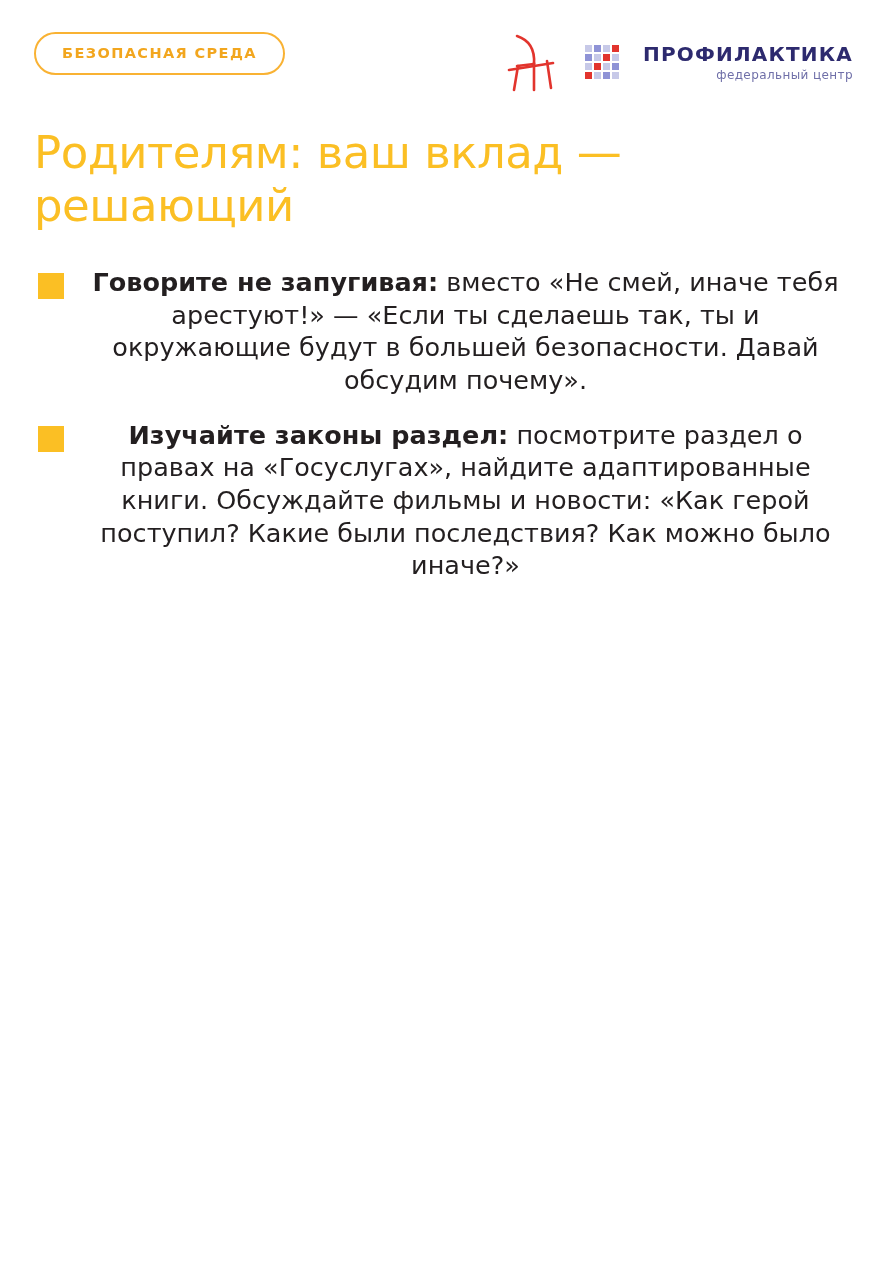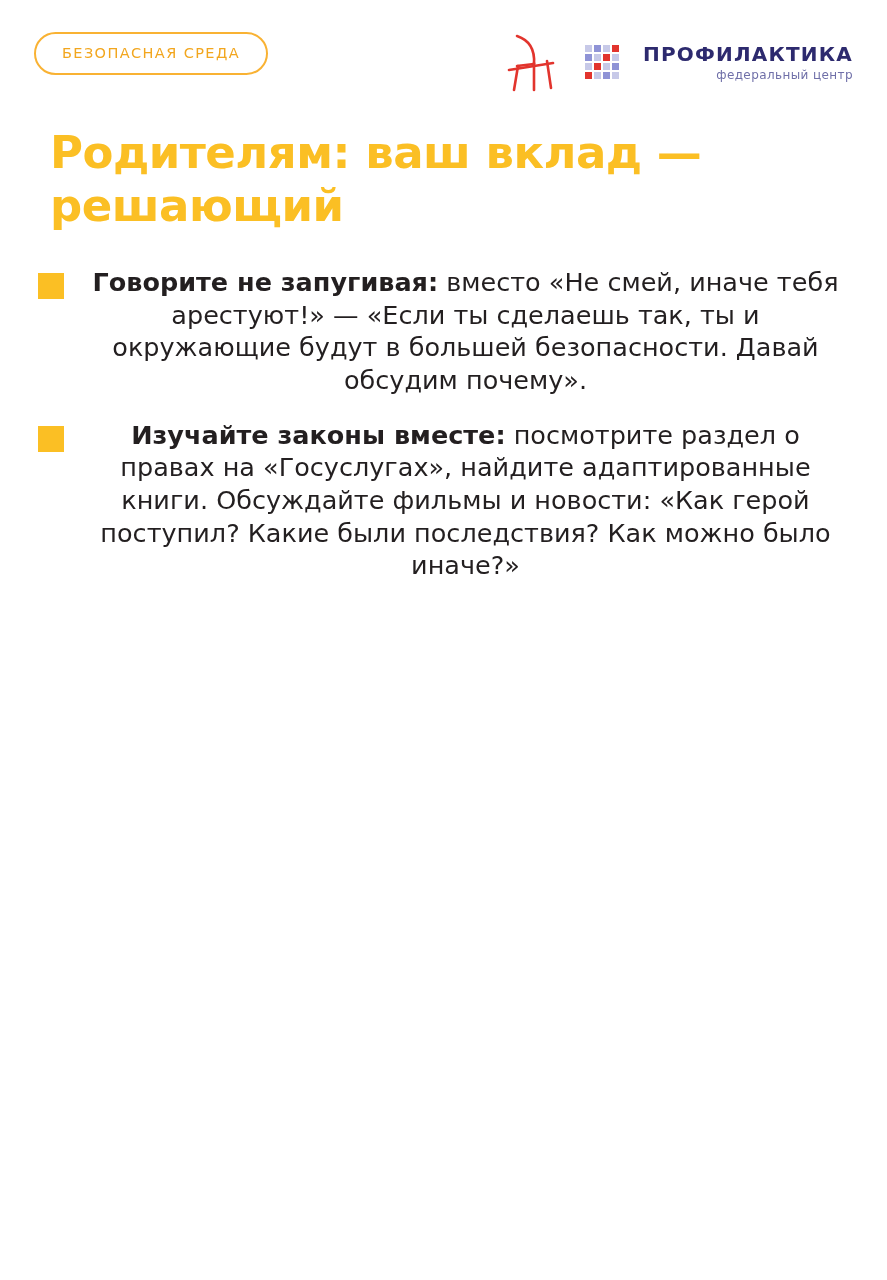--- a/index.html
+++ b/index.html
@@ -30,21 +30,21 @@
     height: 84px;
   }
   .badge {
     display: inline-flex;
     align-items: center;
     justify-content: center;
     border: 2px solid #f9b233;
     border-radius: 26px;
     padding: 11px 26px 12px 26px;
     font-size: 14.5px;
-    font-weight: 400;
+    font-weight: 700;
     letter-spacing: 1.4px;
     color: #f2a61e;
     white-space: nowrap;
     margin-top: 4px;
   }
   .logos {
     display: flex;
     align-items: center;
     gap: 22px;
     margin-top: 2px;
@@ -88,24 +88,24 @@
   .brand-sub {
     font-size: 12px;
     color: #6f6fa8;
     letter-spacing: 0.4px;
     margin-top: 3px;
     align-self: flex-end;
   }
 
   
   .title {
-    margin: 14px 0 0 16px;
+    margin: 14px 0 0 0;
     font-size: 45px;
     line-height: 1.18;
-    font-weight: 700;
+    font-weight: 400;
     color: #fbbf24;
     max-width: 700px;
     letter-spacing: -0.5px;
   }
 
   
   .list {
     margin-top: 34px;
     padding: 0 8px 0 4px;
   }
@@ -191,20 +191,20 @@
       <span class="bullet"></span>
       <div class="item-text">
         <b>Говорите не запугивая:</b><span> вместо «Не смей, иначе тебя арестуют!» — «Если ты сделаешь так, ты и окружающие будут в большей безопасности. Давай обсудим почему».</span>
       </div>
     </div>
 
 
     <div class="item">
       <span class="bullet"></span>
       <div class="item-text">
-        <b>Изучайте законы вместе:</b><span> посмотрите раздел о правах на «Госуслугах», найдите адаптированные книги. Обсуждайте фильмы и новости: «Как герой поступил? Какие были последствия? Как можно было иначе?»</span>
+        <b>Изучайте законы раздел:</b><span> посмотрите раздел о правах на «Госуслугах», найдите адаптированные книги. Обсуждайте фильмы и новости: «Как герой поступил? Какие были последствия? Как можно было иначе?»</span>
       </div>
     </div>
 
 
 
   </div>
 </div>
 
 </body></html>

